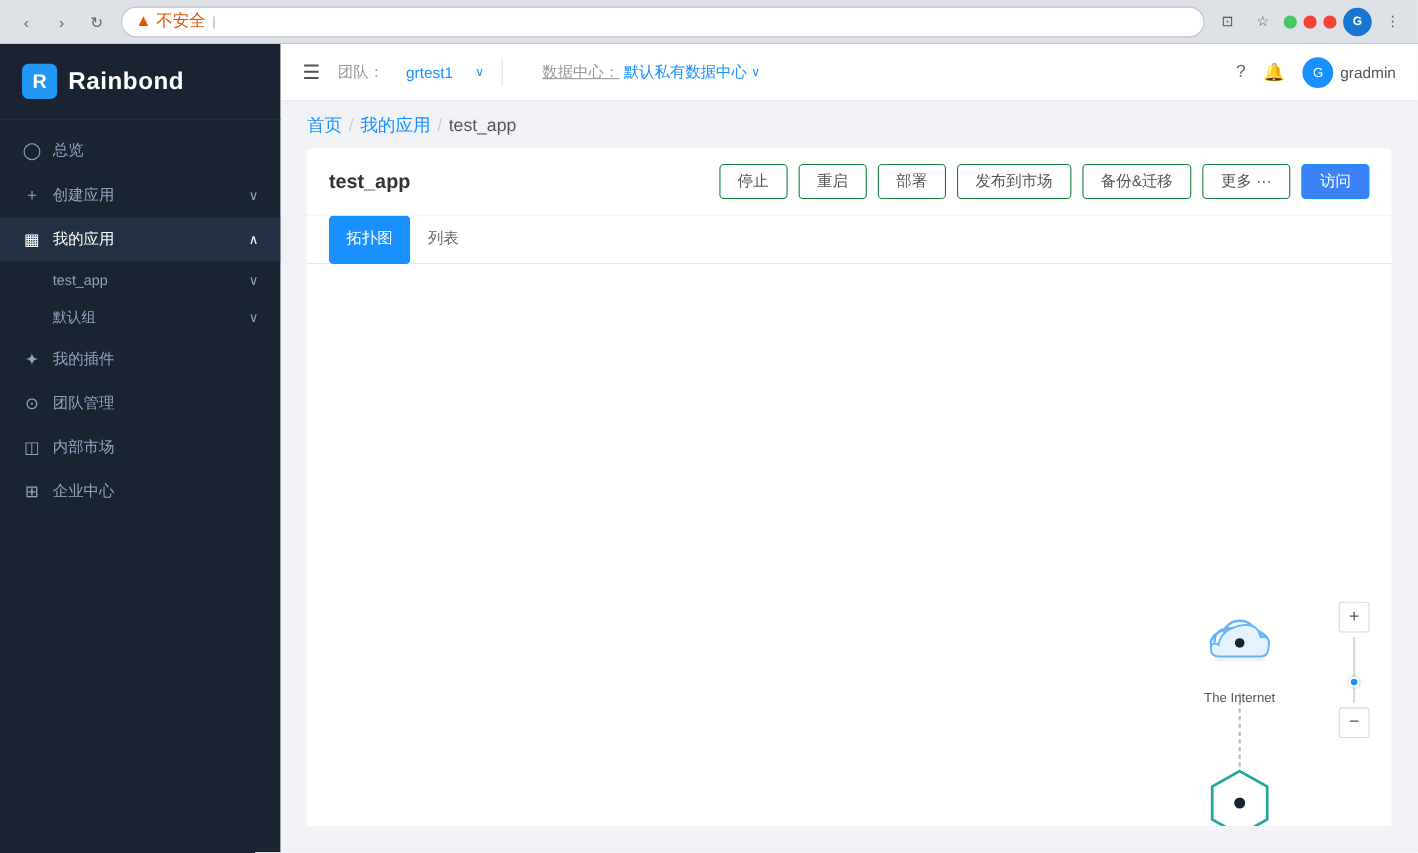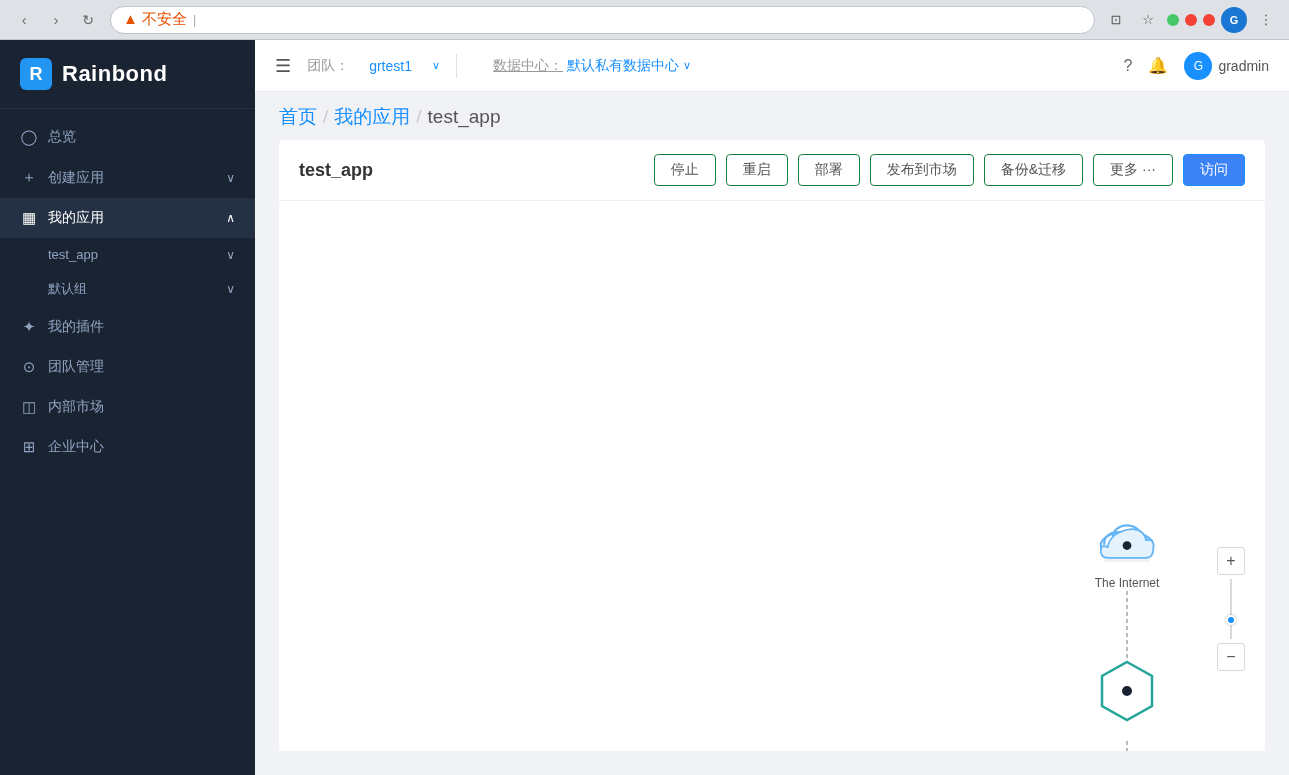--- a/index.html
+++ b/index.html
@@ -48,21 +48,21 @@
     .header-right { margin-left: auto; display: flex; align-items: center; gap: 16px; }
     .header-icon { font-size: 16px; color: #666; cursor: pointer; }
     .user-area { display: flex; align-items: center; gap: 6px; cursor: pointer; }
     .user-avatar { width: 28px; height: 28px; border-radius: 50%; background: #1890ff; display: flex; align-items: center; justify-content: center; color: white; font-size: 12px; }
     .user-name { font-size: 14px; color: #555; }
 
     
     .content { flex: 1; display: flex; flex-direction: column; overflow: hidden; background: #f0f2f5; }
 
     
-    .breadcrumb { padding: 12px 24px 0; display: flex; align-items: center; gap: 6px; font-size: 19px; color: #999; }
+    .breadcrumb { padding: 12px 24px 0; display: flex; align-items: center; gap: 6px; font-size: 16px; color: #999; }
     .breadcrumb .crumb-link { color: #1890ff; cursor: pointer; }
     .breadcrumb .sep { color: #ccc; }
     .breadcrumb .current { color: #555; }
 
     
     .page-header { background: white; margin: 10px 24px 0; padding: 14px 20px; display: flex; align-items: center; border-radius: 4px 4px 0 0; border-bottom: 1px solid #f0f0f0; }
     .app-title { font-size: 18px; font-weight: 600; color: #333; }
     .action-buttons { margin-left: auto; display: flex; gap: 10px; align-items: center; }
     .btn { padding: 6px 16px; border-radius: 4px; border: 1px solid #15803d; background: white; cursor: pointer; font-size: 14px; color: #555; }
     .btn-primary { background: #3b82f6; border-color: #1890ff; color: white; }
@@ -73,21 +73,21 @@
     .tab { padding: 12px 16px; font-size: 14px; cursor: pointer; color: #666; border-bottom: 2px solid transparent; margin-bottom: -1px; }
     .tab.active { color: white; background: #1890ff; border-radius: 4px; border-bottom: 2px solid transparent; }
 
     
     .topology-canvas { flex: 1; background: white; margin: 0 24px 24px; position: relative; overflow: hidden; border-top: none; }
 
     
     .topo-container { position: absolute; top: 0; left: 0; right: 0; bottom: 0; }
 
     
-    .cloud-node { position: absolute; display: flex; flex-direction: column; align-items: center; gap: 10px; }
+    .cloud-node { position: absolute; display: flex; flex-direction: column; align-items: center; gap: 22px; }
     .cloud-svg { width: 70px; height: 55px; }
     .node-label { font-size: 12px; color: #555; text-align: center; }
 
     
     .hex-node { position: absolute; display: flex; flex-direction: column; align-items: center; gap: 6px; }
 
     
     .zoom-controls { position: absolute; right: 20px; bottom: 80px; display: flex; flex-direction: column; align-items: center; gap: 0; }
     .zoom-btn { width: 28px; height: 28px; background: white; border: 1px solid #d9d9d9; display: flex; align-items: center; justify-content: center; cursor: pointer; font-size: 16px; color: #555; border-radius: 3px; }
     .zoom-slider { width: 2px; height: 60px; background: #d9d9d9; margin: 4px 0; position: relative; }
@@ -216,20 +216,24 @@
           <button class="btn">停止</button>
           <button class="btn">重启</button>
           <button class="btn">部署</button>
           <button class="btn">发布到市场</button>
           <button class="btn">备份&amp;迁移</button>
           <button class="btn btn-more">更多 ···</button>
           <button class="btn btn-primary">访问</button>
         </div>
       </div>
 
+      <div class="page-tabs">
+        <div class="tab active">拓扑图</div>
+        <div class="tab">列表</div>
+      </div>
 
       <div class="topology-canvas">
         <div class="topo-container">
 
           <svg style="position:absolute;top:0;left:0;width:100%;height:100%;pointer-events:none;">
 
             <line x1="848" y1="390" x2="848" y2="460" stroke="#bbb" stroke-width="2" stroke-dasharray="4,3"></line>
 
             <line x1="848" y1="540" x2="848" y2="590" stroke="#bbb" stroke-width="2" stroke-dasharray="4,3"></line>
           </svg>

